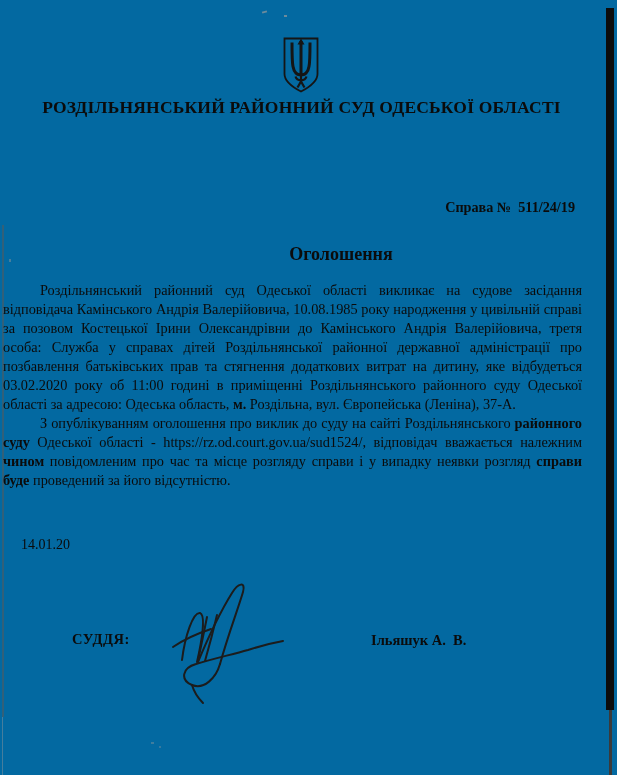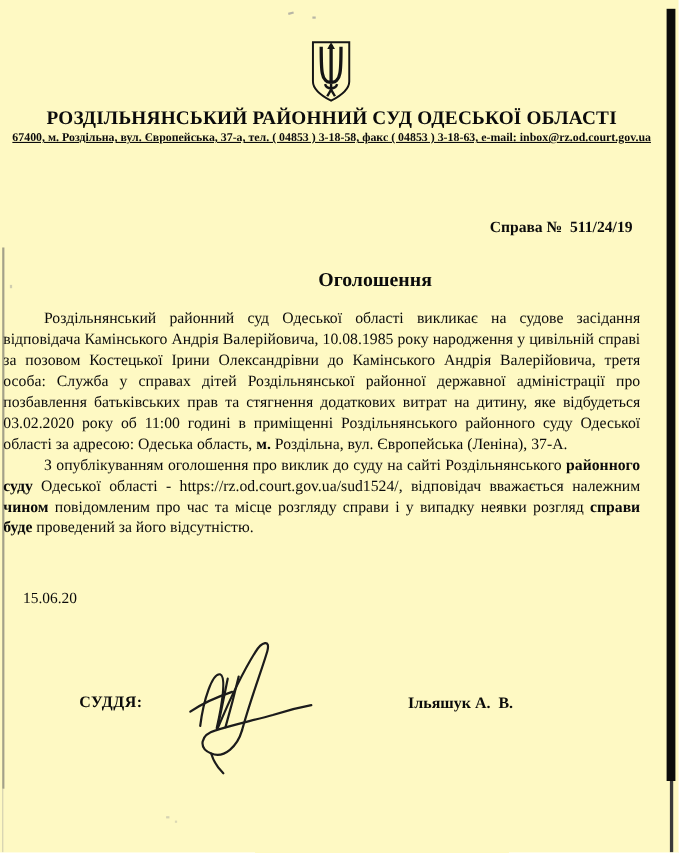--- a/index.html
+++ b/index.html
@@ -1,20 +1,20 @@
 <!DOCTYPE html>
 <html><head>
 <meta charset="utf-8">
 <style>
   html, body { margin: 0; padding: 0; background: #ffffff; }
   .page {
     position: relative;
     width: 617px;
     height: 775px;
-    background: #fef9c3;
+    background: #0369a1;
     overflow: hidden;
     font-family: "Liberation Serif", serif;
     color: #0b0b0b;
   }
 
   
   .emblem { position: absolute; top: 36px; left: 281px; width: 40px; height: 58px; }
   .court-name {
     position: absolute; top: 97px; left: 0; width: 603px;
     text-align: center; font-weight: bold; font-size: 17.5px; letter-spacing: 0.2px;
@@ -98,34 +98,33 @@
       <path d="M20 2.5 L16.5 8.5 H23.5 Z" fill="#151515"></path>
       <g stroke="#151515" stroke-width="2.2" fill="none">
         <path d="M14.5 40.5 C16 45.5 24 45.5 25.5 40.5"></path>
         <path d="M20 40 V47"></path>
         <path d="M16.5 51.5 L20 45.5 L23.5 51.5"></path>
       </g>
     </svg>
   </div>
 
   <div class="court-name">РОЗДІЛЬНЯНСЬКИЙ РАЙОННИЙ СУД ОДЕСЬКОЇ ОБЛАСТІ</div>
-  <div class="address-line">67400, м. Роздільна, вул. Європейська, 37-а, тел. ( 04853 ) 3-18-58, факс ( 04853 ) 3-18-63,  e-mail: inbox@rz.od.court.gov.ua</div>
 
   <div class="case-block">
     <div>Справа №  511/24/19</div>
   </div>
 
   <div class="doc-title">Оголошення</div>
 
   <div class="doc-body">
       <div class="para"><span>Роздільнянський районний суд Одеської області викликає на судове засідання відповідача Камінського Андрія Валерійовича, 10.08.1985 року народження у цивільній справі за позовом Костецької Ірини Олександрівни до Камінського Андрія Валерійовича, третя особа: Служба у справах дітей Роздільнянської районної державної адміністрації про позбавлення батьківських прав та стягнення додаткових витрат на дитину, яке відбудеться 03.02.2020 року об 11:00 годині в приміщенні Роздільнянського районного суду Одеської області за адресою: Одеська область, </span><span class="bold">м.</span><span> Роздільна, вул. Європейська (Леніна), 37-А.</span></div>
       <div class="para"><span>З опублікуванням оголошення про виклик до суду на сайті Роздільнянського </span><span class="bold">районного суду</span><span> Одеської області - https://rz.od.court.gov.ua/sud1524/, відповідач вважається належним </span><span class="bold">чином</span><span> повідомленим про час та місце розгляду справи і у випадку неявки розгляд </span><span class="bold">справи буде</span><span> проведений за його відсутністю.</span></div>
     </div>
 
-  <div class="doc-date">15.06.20</div>
+  <div class="doc-date">14.01.20</div>
 
   <div class="judge-label">СУДДЯ:</div>
 
   <div class="signature">
     <svg viewBox="0 0 160 145" width="160" height="145">
       <g fill="none" stroke="#1c1c1c" stroke-width="2" stroke-linecap="round">
         <path d="M52 90 C55 66 63 42 70 43 C76 45 72 70 67 92"></path>
         <path d="M43 77 C56 68 69 63 81 59"></path>
         <path d="M77 47 C74 62 71 77 68 90"></path>
         <path d="M87 45 C83 62 79 77 75 91"></path>

